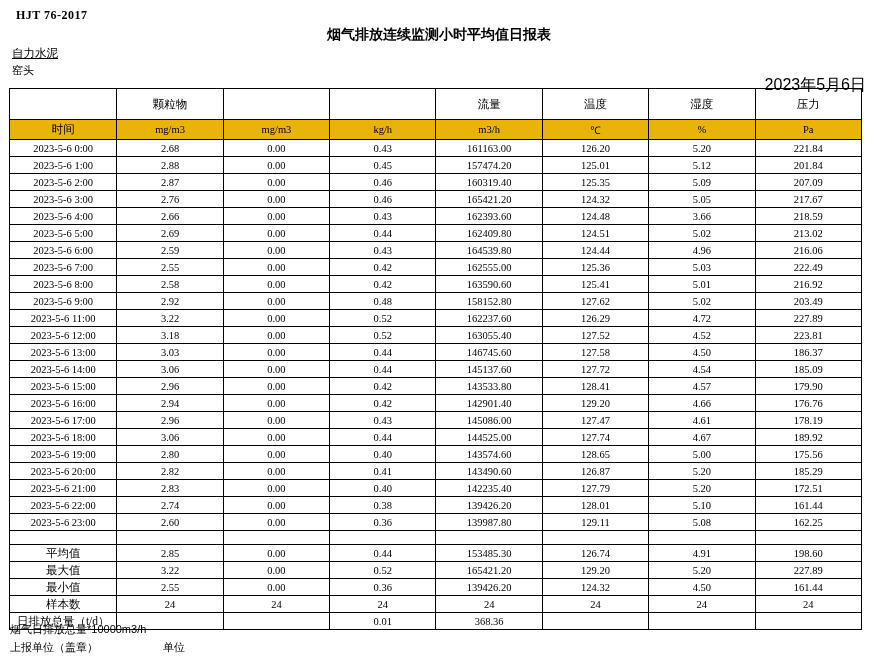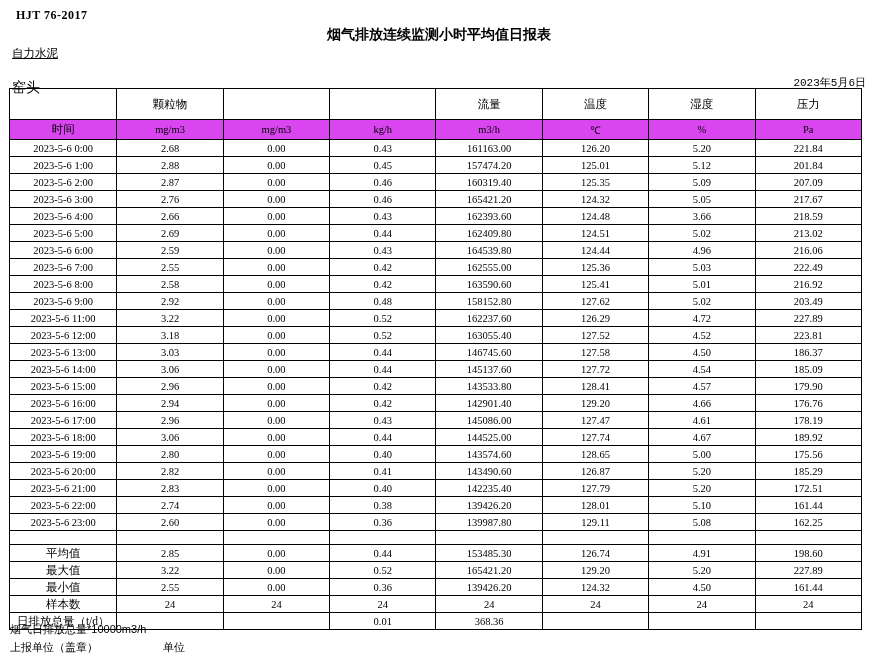--- a/index.html
+++ b/index.html
@@ -45,29 +45,28 @@
     position: absolute;
     left: 12px;
     top: 46px;
     font-size: 11.5px;
     text-decoration: underline;
   }
   .kiln {
     position: absolute;
     left: 12px;
     top: 63px;
-    font-size: 14px;
-    margin-top: 16px;
+    font-size: 11px;
   }
   .report-date {
     position: absolute;
     right: 36px;
     top: 75px;
-    font-size: 11px;
-    font-family: Liberation Mono, monospace;
+    font-size: 16px;
+    font-family: Liberation Sans, sans-serif;
   }
   table.main {
     position: absolute;
     left: 9px;
     top: 88px;
     border-collapse: collapse;
     table-layout: fixed;
     width: 853px;
   }
   table.main td {
@@ -82,21 +81,21 @@
     overflow: hidden;
   }
   .col-time   { width: 105px; }
   .col-d      { width: 104px; }
   tr.hdr-group td {
     height: 30px;
     font-family: "Liberation Sans", sans-serif;
     font-size: 11.5px;
   }
   tr.hdr-unit td {
-    background: #d946ef;
+    background: #eab308;
     height: 19px;
     font-size: 10.5px;
   }
   tr.hdr-unit td.time-lbl {
     font-family: "Liberation Sans", sans-serif;
     font-size: 11.5px;
   }
   tr.blank td {
     height: 13px;
   }

